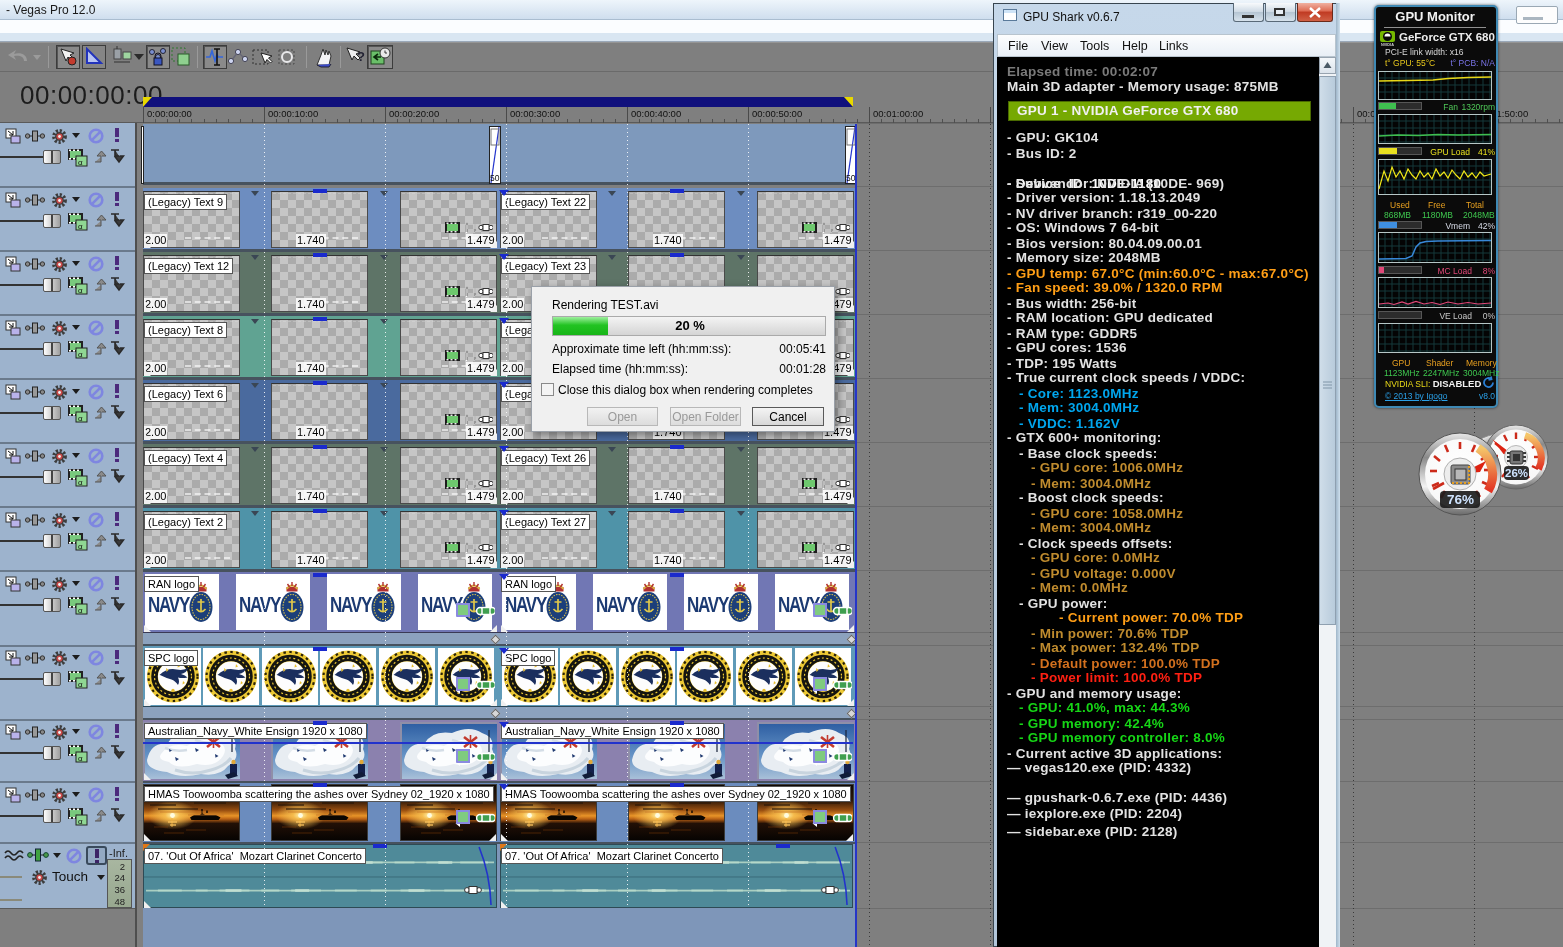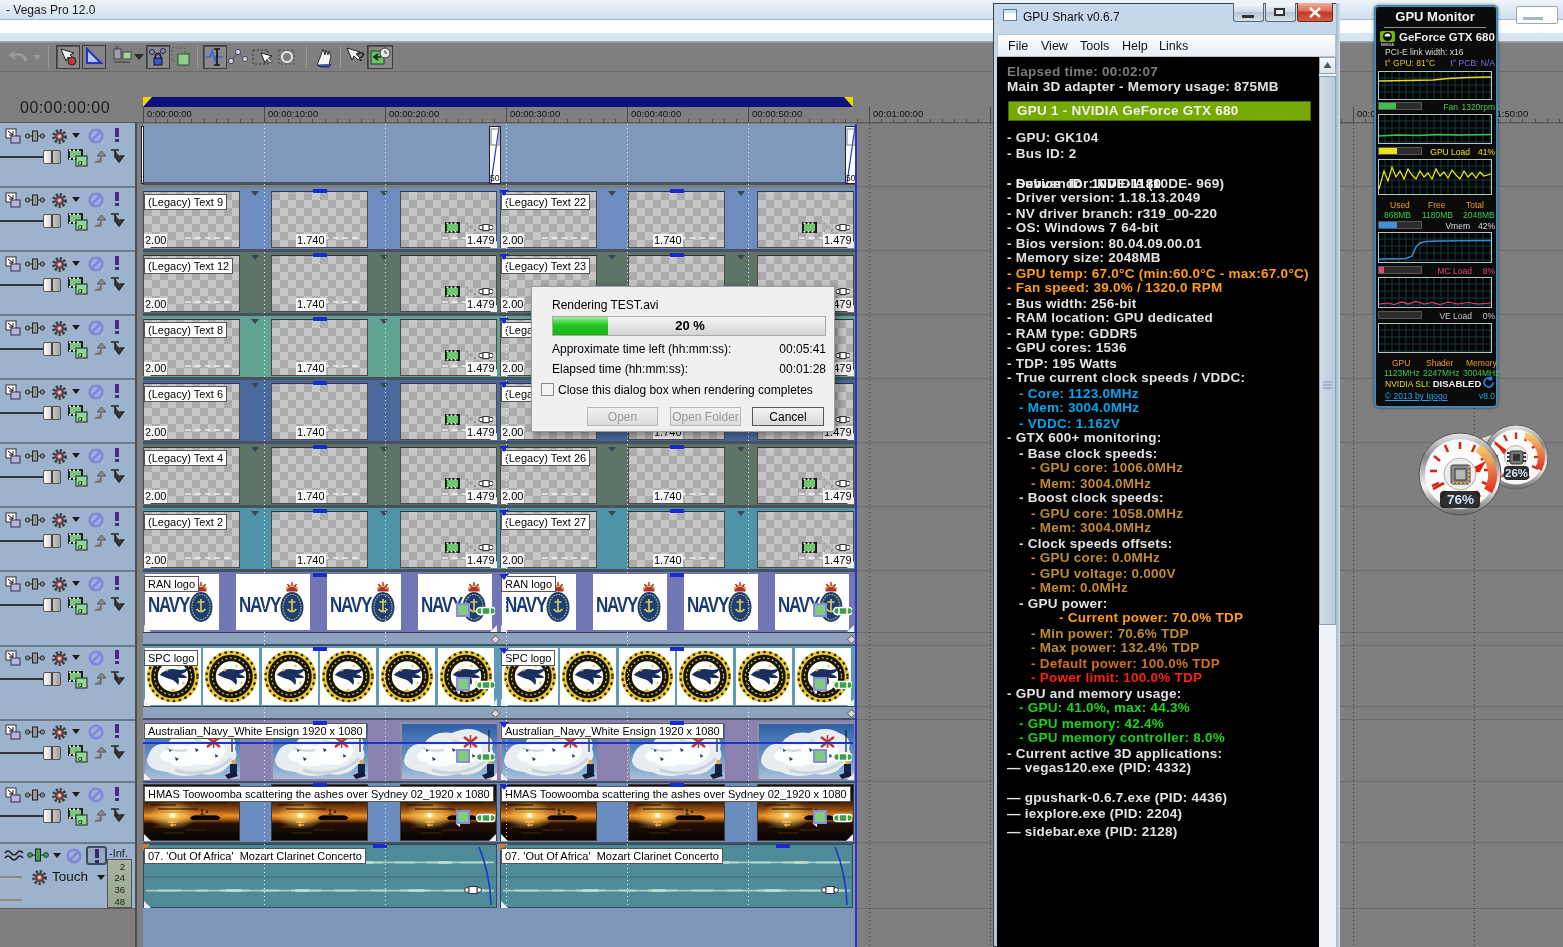--- a/index.html
+++ b/index.html
@@ -85,21 +85,21 @@
     <text x="12" y="15" font-size="13" font-weight="bold" fill="#223">?</text>
   </svg>
 <div class="abs" style="left:367px;top:45px;width:26px;height:24px;border:1px solid #3c3c3c;background:#8a8a8a;box-shadow:inset 1px 1px 0 #555;"></div>
 <svg class="abs" style="left:370px;top:47px" width="21" height="21">
     <rect x="1" y="4" width="13" height="13" fill="#6abf69" stroke="#1e421e"></rect>
     <path d="M4 10 h7 M8 7 l-4 3 l4 3" stroke="#0c2a0c" fill="none" stroke-width="1.6"></path>
     <circle cx="15" cy="6" r="5" fill="#e8e8e8" stroke="#333"></circle>
     <path d="M15 3.5 v2.5 h2" stroke="#333" fill="none"></path>
   </svg>
 <div class="abs" style="left:0;top:72px;width:1563px;height:51px;background:#7f7f7f;border-bottom:1px solid #5a5a5a;"></div>
-<div class="abs" style="left:20px;top:99px;font-size:16px;color:#1c1c1c;letter-spacing:0.5px;">00:00:00:00</div>
+<div class="abs" style="left:20px;top:80px;font-size:26px;color:#1c1c1c;letter-spacing:0.5px;">00:00:00:00</div>
 <div class="abs" style="left:143px;top:97px;width:710px;height:10px;background:#10107c;z-index:1;"></div>
 <div class="abs" style="left:143px;top:97px;width:0;height:0;border-top:10px solid #e8d800;border-right:9px solid transparent;z-index:2;"></div>
 <div class="abs" style="left:844px;top:97px;width:0;height:0;border-top:10px solid #e8d800;border-left:9px solid transparent;z-index:2;"></div>
 <div class="abs" style="left:143px;top:107px;width:1px;height:16px;background:#4a4a4a;"></div>
 <div class="abs" style="left:147px;top:108px;font-size:9.5px;color:#111;">0:00:00:00</div>
 <div class="abs" style="left:155.1px;top:119px;width:1px;height:4px;background:#4f4f4f;"></div>
 <div class="abs" style="left:167.2px;top:119px;width:1px;height:4px;background:#4f4f4f;"></div>
 <div class="abs" style="left:179.3px;top:119px;width:1px;height:4px;background:#4f4f4f;"></div>
 <div class="abs" style="left:191.4px;top:119px;width:1px;height:4px;background:#4f4f4f;"></div>
 <div class="abs" style="left:203.5px;top:119px;width:1px;height:4px;background:#4f4f4f;"></div>
@@ -1994,21 +1994,21 @@
 <div class="abs" style="left:1374px;top:9px;width:122px;text-align:center;font-weight:bold;font-size:13px;color:#f2f2f2;z-index:41;">GPU Monitor</div>
 <div class="abs" style="left:1384px;top:27px;width:102px;height:1px;background:#909090;z-index:41;"></div>
 <svg class="abs" style="left:1380px;top:31px;z-index:41" width="15" height="15">
     <rect x="0" y="0" width="15" height="11" rx="2" fill="#76b900"></rect>
     <path d="M3 5.5 a4.5 4.5 0 0 1 9 0 a4.5 4.5 0 0 1 -9 0" fill="#0b0b0b"></path>
     <path d="M4.5 5.5 a3 3 0 0 1 6 0" fill="#fff"></path>
     <text x="1" y="15" font-size="3.8" fill="#cfcfcf" font-weight="bold">NVIDIA</text>
   </svg>
 <div class="abs" style="left:1399px;top:31px;font-weight:bold;font-size:11.5px;color:#ececec;white-space:nowrap;z-index:41;">GeForce GTX 680</div>
 <div class="gm" style="left:1377px;top:46px;color:#d8d8d8;z-index:41;font-size:8.5px;">PCI-E link width: x16</div>
-<div class="gm" style="left:1377px;top:57px;color:#e8c81c;z-index:41;font-size:8.5px;">t° GPU: 81°C</div>
+<div class="gm" style="left:1377px;top:57px;color:#e8c81c;z-index:41;font-size:8.5px;">t° GPU: 55°C</div>
 <div class="gm" style="right:68px;top:57px;color:#7a74e8;z-index:41;font-size:8.5px;">t° PCB: N/A</div>
 <svg class="abs" style="left:1378px;top:71px;z-index:41" width="114" height="29">
 <rect x="0.5" y="0.5" width="113" height="28" fill="#040404" stroke="#b6c6c6"></rect>
 <g stroke="#14393b" stroke-width="1">
       <line x1="7" y1="1" x2="7" y2="28"></line>
       <line x1="14" y1="1" x2="14" y2="28"></line>
       <line x1="21" y1="1" x2="21" y2="28"></line>
       <line x1="28" y1="1" x2="28" y2="28"></line>
       <line x1="35" y1="1" x2="35" y2="28"></line>
       <line x1="42" y1="1" x2="42" y2="28"></line>

